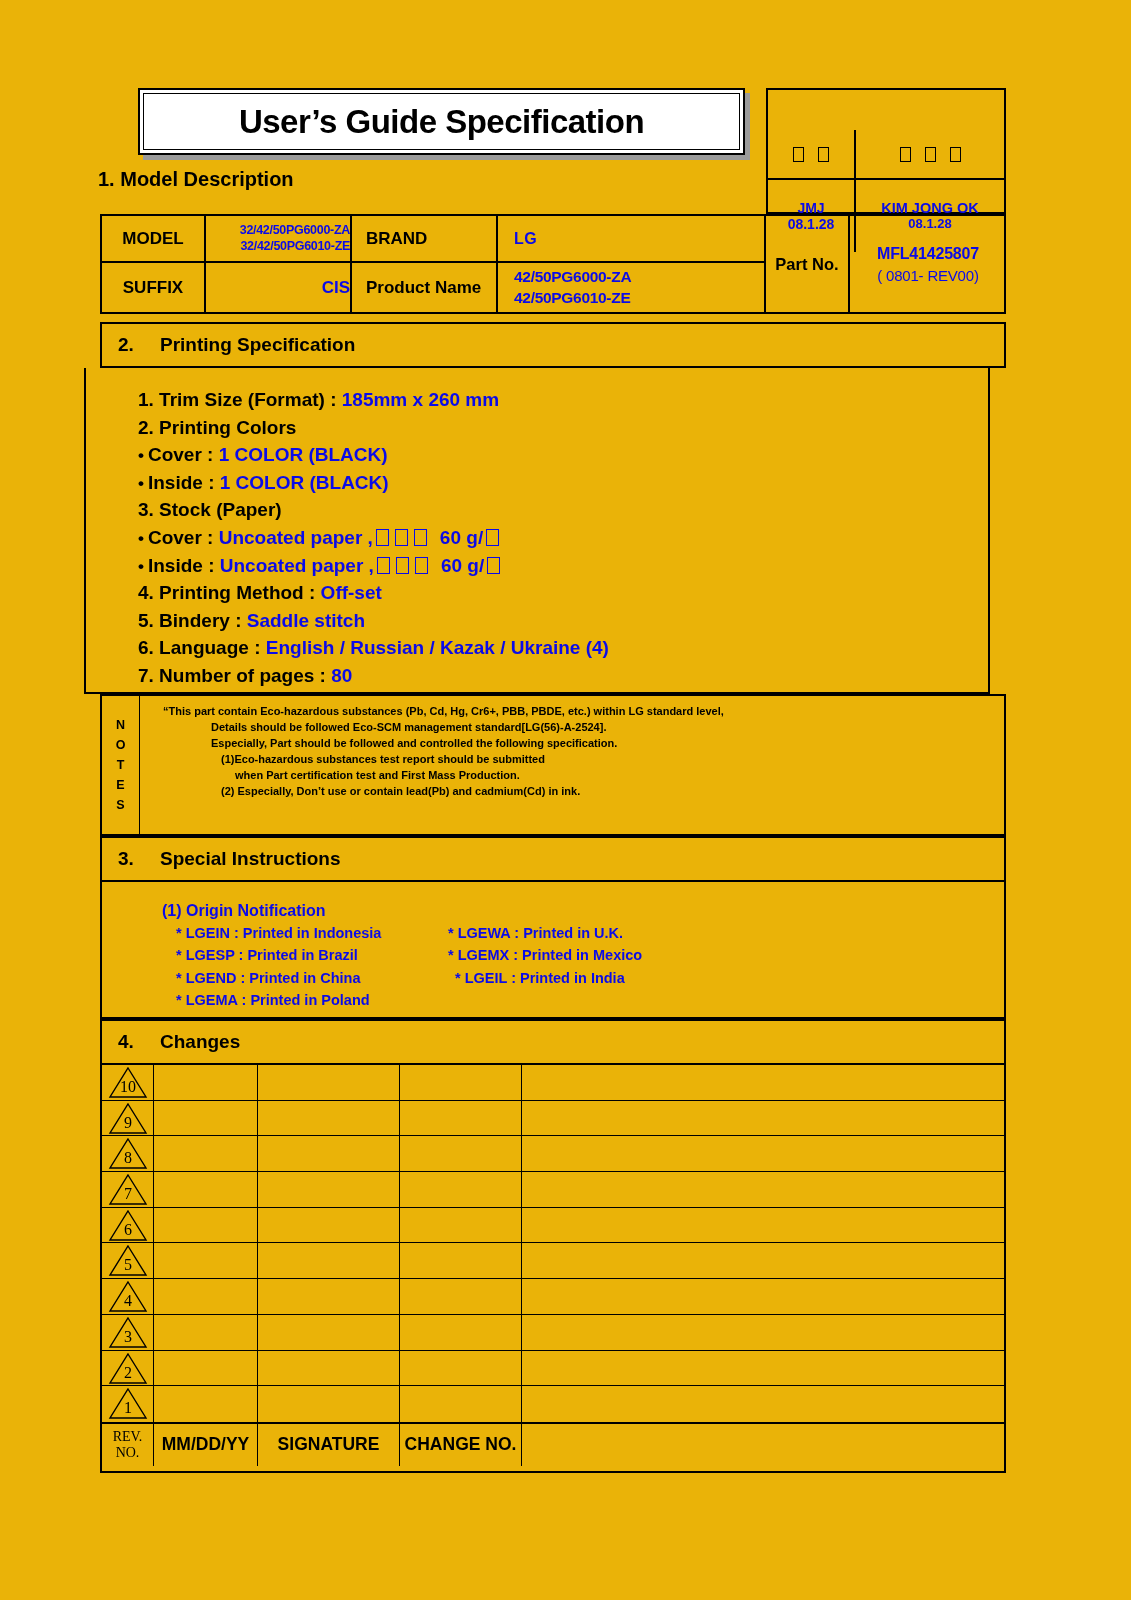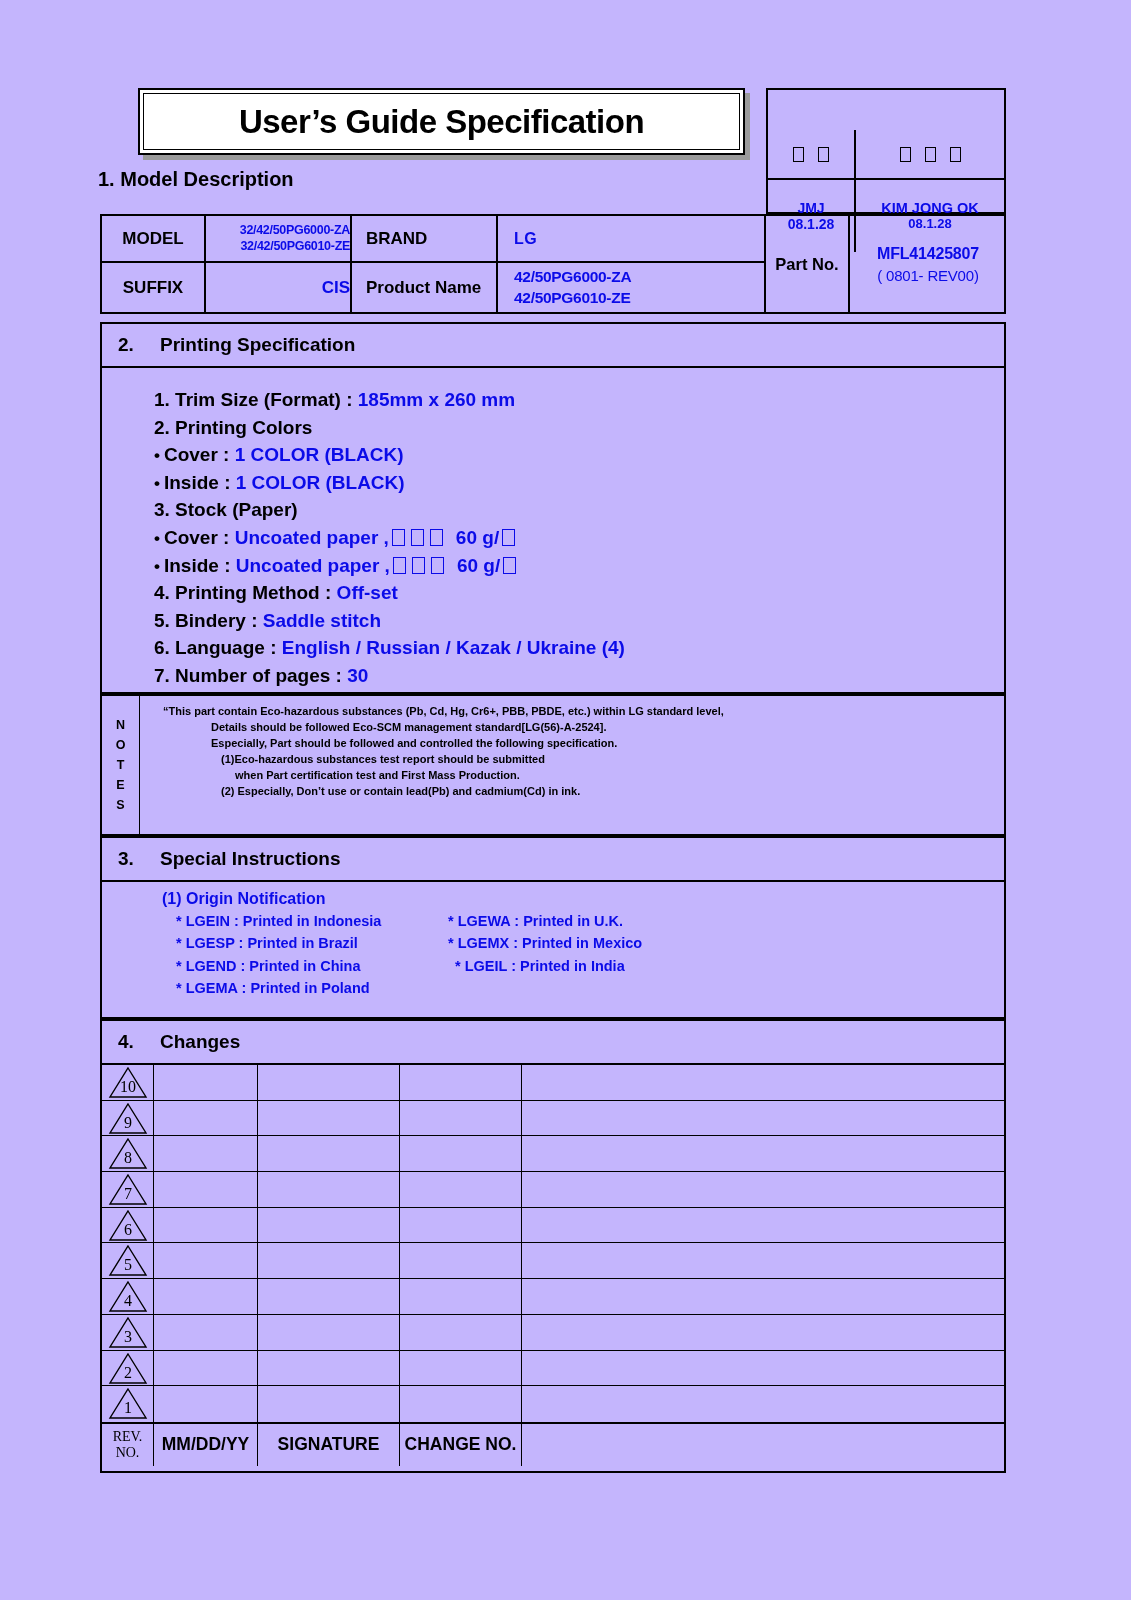--- a/index.html
+++ b/index.html
@@ -11,21 +11,21 @@
     width: 1131px; height: 1600px;
     font-family: "Liberation Sans", sans-serif;
     color: #000000;
     position: relative;
     overflow: hidden;
   }
   .page {
     position: absolute;
     left: 0; top: 0;
     width: 1131px; height: 1600px;
-    background: #c4b5fd;
+    background: #eab308;
   }
 
   
   .title-row {
     position: absolute;
     left: 100px; top: 88px;
     width: 906px; height: 75px;
   }
   .title-box {
     position: absolute;
@@ -169,21 +169,21 @@
     display: flex; align-items: center;
     font-size: 19px; font-weight: bold;
   }
   .sec-bar .num { margin-left: 16px; width: 42px; }
   .sec2-bar { top: 322px; height: 46px; }
   .sec3-bar { top: 836px; height: 46px; }
   .sec4-bar { top: 1019px; height: 46px; }
 
   .sec2-body {
     position: absolute;
-    left: 100px; top: 368px;
+    left: 84px; top: 368px;
     width: 906px; height: 326px;
     border: 2px solid #000;
     border-top: none;
     padding: 18px 11px 0 52px;
   }
   .spec-line {
     font-size: 19px; font-weight: bold;
     line-height: 1.45;
     white-space: nowrap;
   }
@@ -233,21 +233,21 @@
   .ind3 { padding-left: 58px; }
   .ind4 { padding-left: 72px; }
 
   
   .sec3-body {
     position: absolute;
     left: 100px; top: 882px;
     width: 906px; height: 137px;
     border: 2px solid #000;
     border-top: none;
-    padding: 8px 0 0 60px;
+    padding: 20px 0 0 60px;
   }
   .orig-title {
     color: #0B0BE8; font-weight: bold; font-size: 16px;
     margin-bottom: 2px;
   }
   .orig-row {
     display: flex;
     color: #0B0BE8; font-weight: bold; font-size: 14.5px;
     line-height: 1.55;
     padding-left: 14px;
@@ -405,21 +405,21 @@
     <div class="spec-line"><span>1. Trim Size (Format) : </span><span class="v">185mm x 260 mm</span></div>
     <div class="spec-line"><span>2. Printing Colors</span></div>
     <div class="spec-line bullet"><span>Cover : </span><span class="v">1 COLOR (BLACK)</span></div>
     <div class="spec-line bullet"><span>Inside : </span><span class="v">1 COLOR (BLACK)</span></div>
     <div class="spec-line"><span>3. Stock (Paper)</span></div>
     <div class="spec-line bullet"><span>Cover : </span><span class="v">Uncoated paper ,</span><span class="tofu-b"></span><span class="tofu-b"></span><span class="tofu-b"></span><span class="v" style="margin-left:10px">60 g/</span><span class="tofu-b"></span></div>
     <div class="spec-line bullet"><span>Inside : </span><span class="v">Uncoated paper ,</span><span class="tofu-b"></span><span class="tofu-b"></span><span class="tofu-b"></span><span class="v" style="margin-left:10px">60 g/</span><span class="tofu-b"></span></div>
     <div class="spec-line"><span>4. Printing Method : </span><span class="v">Off-set</span></div>
     <div class="spec-line"><span>5. Bindery  : </span><span class="v">Saddle stitch</span></div>
     <div class="spec-line"><span>6. Language : </span><span class="v">English / Russian / Kazak / Ukraine (4)</span></div>
-    <div class="spec-line"><span>7. Number of pages : </span><span class="v">30</span></div>
+    <div class="spec-line"><span>7. Number of pages : </span><span class="v">80</span></div>
   </div>
 
   <div class="notes">
     <div class="notes-label">
       <span>N</span>
       <span>O</span>
       <span>T</span>
       <span>E</span>
       <span>S</span>
     </div>

